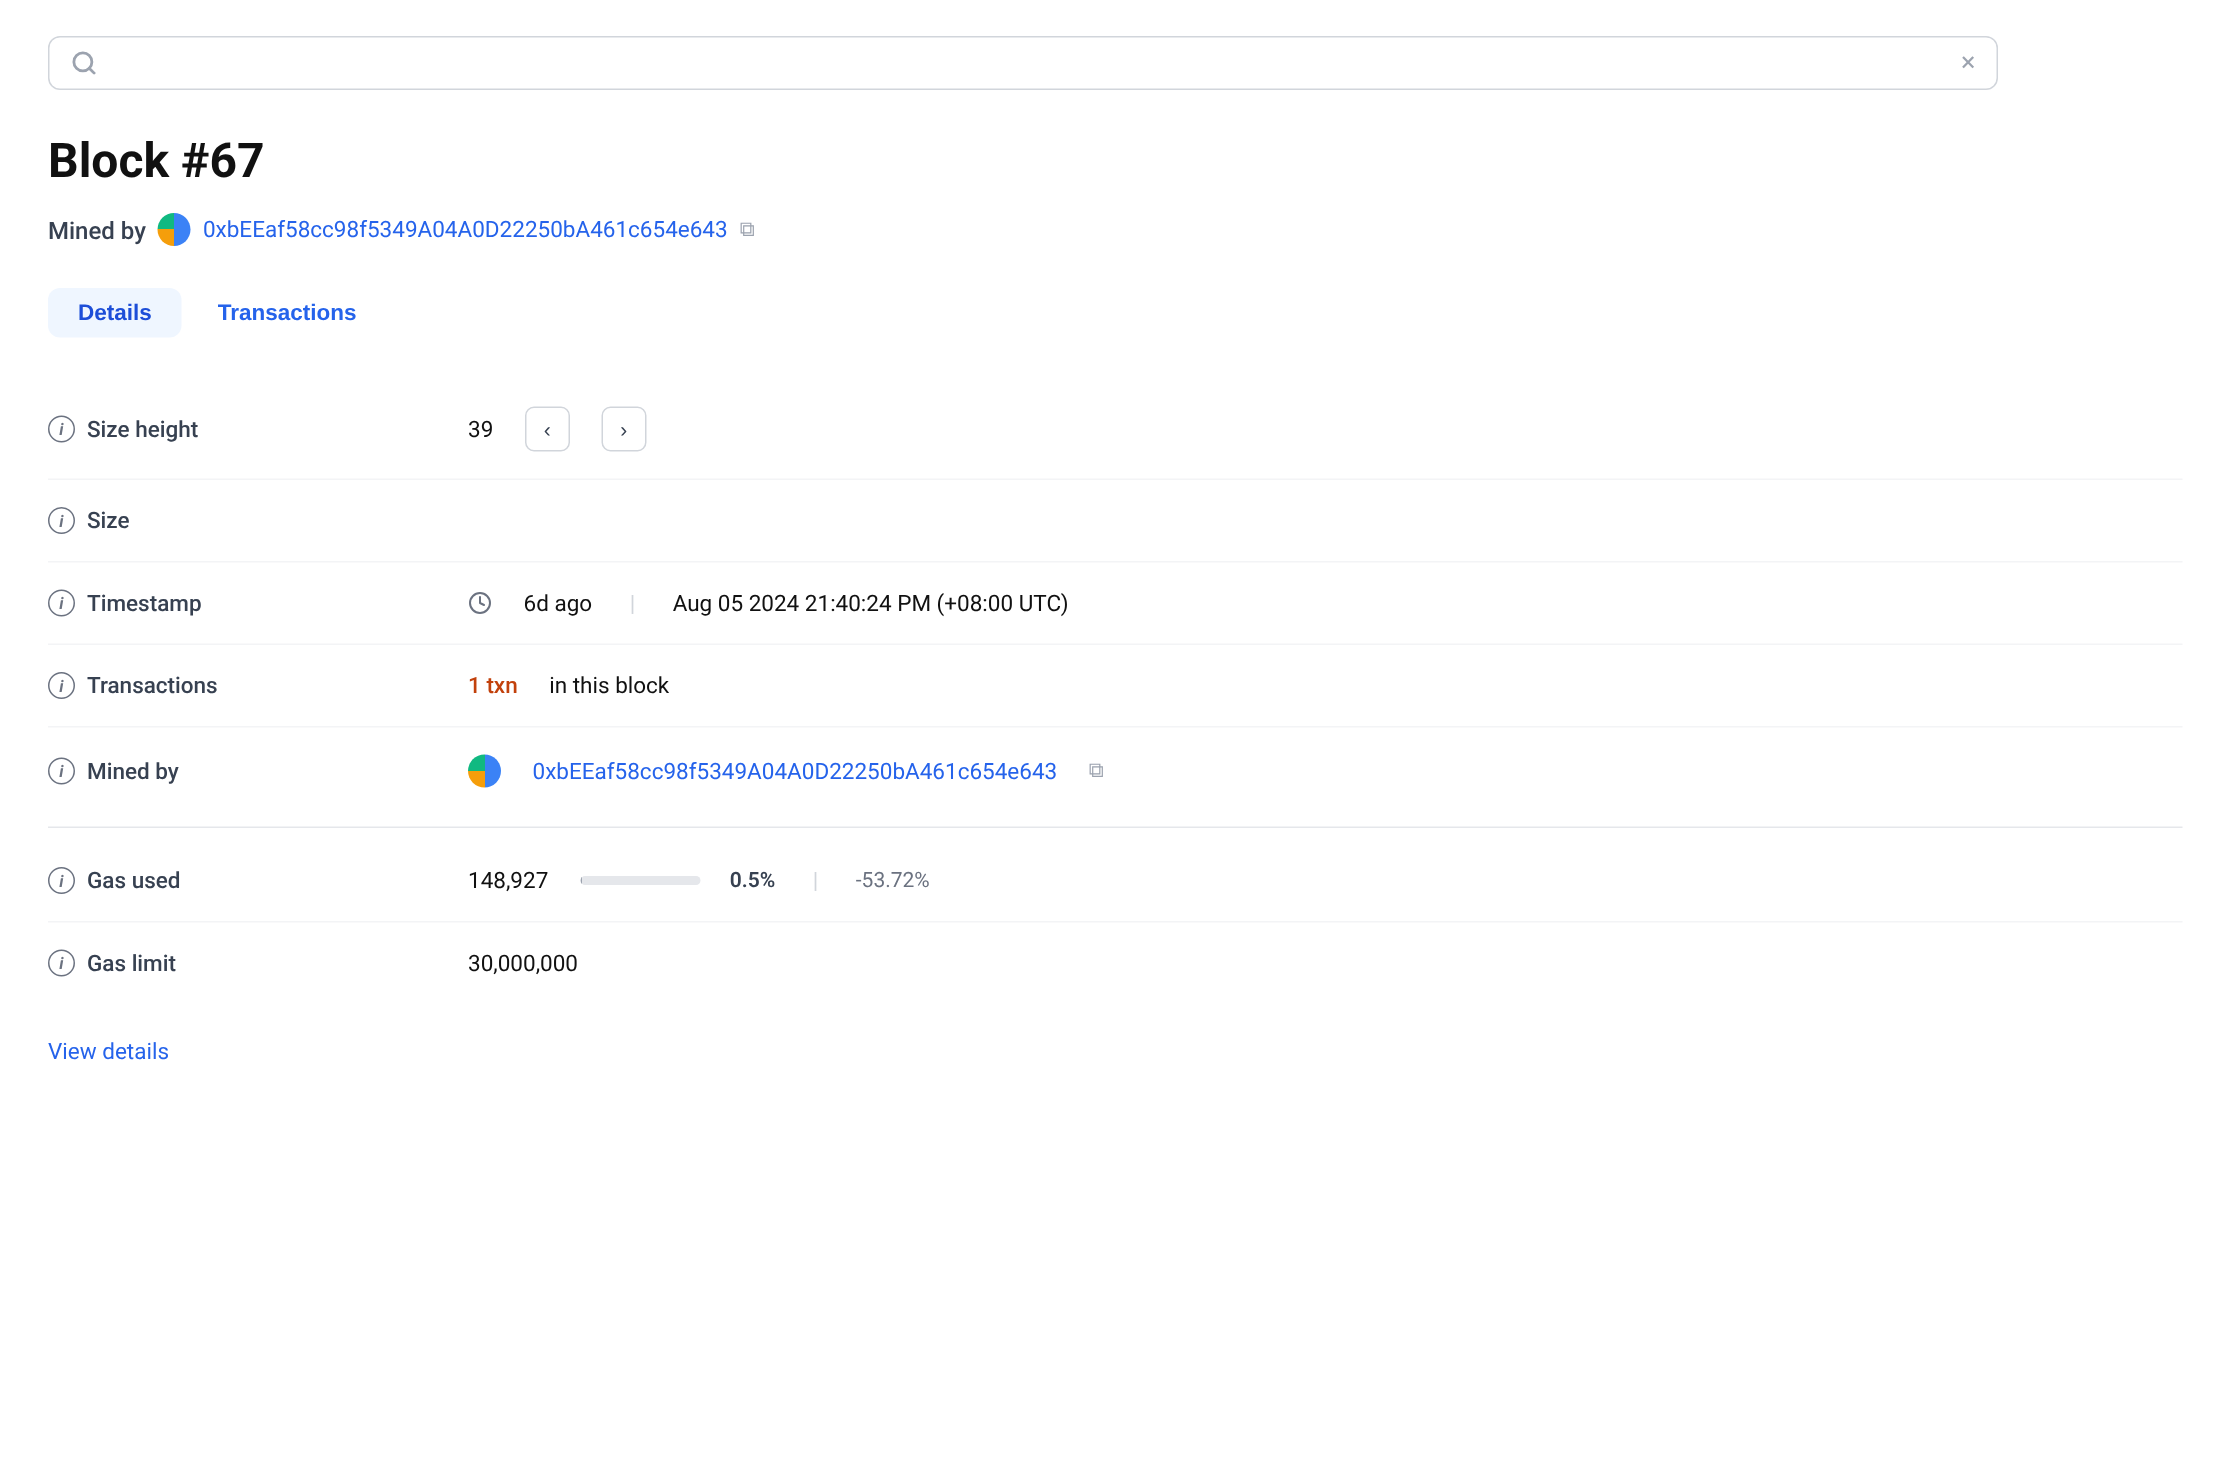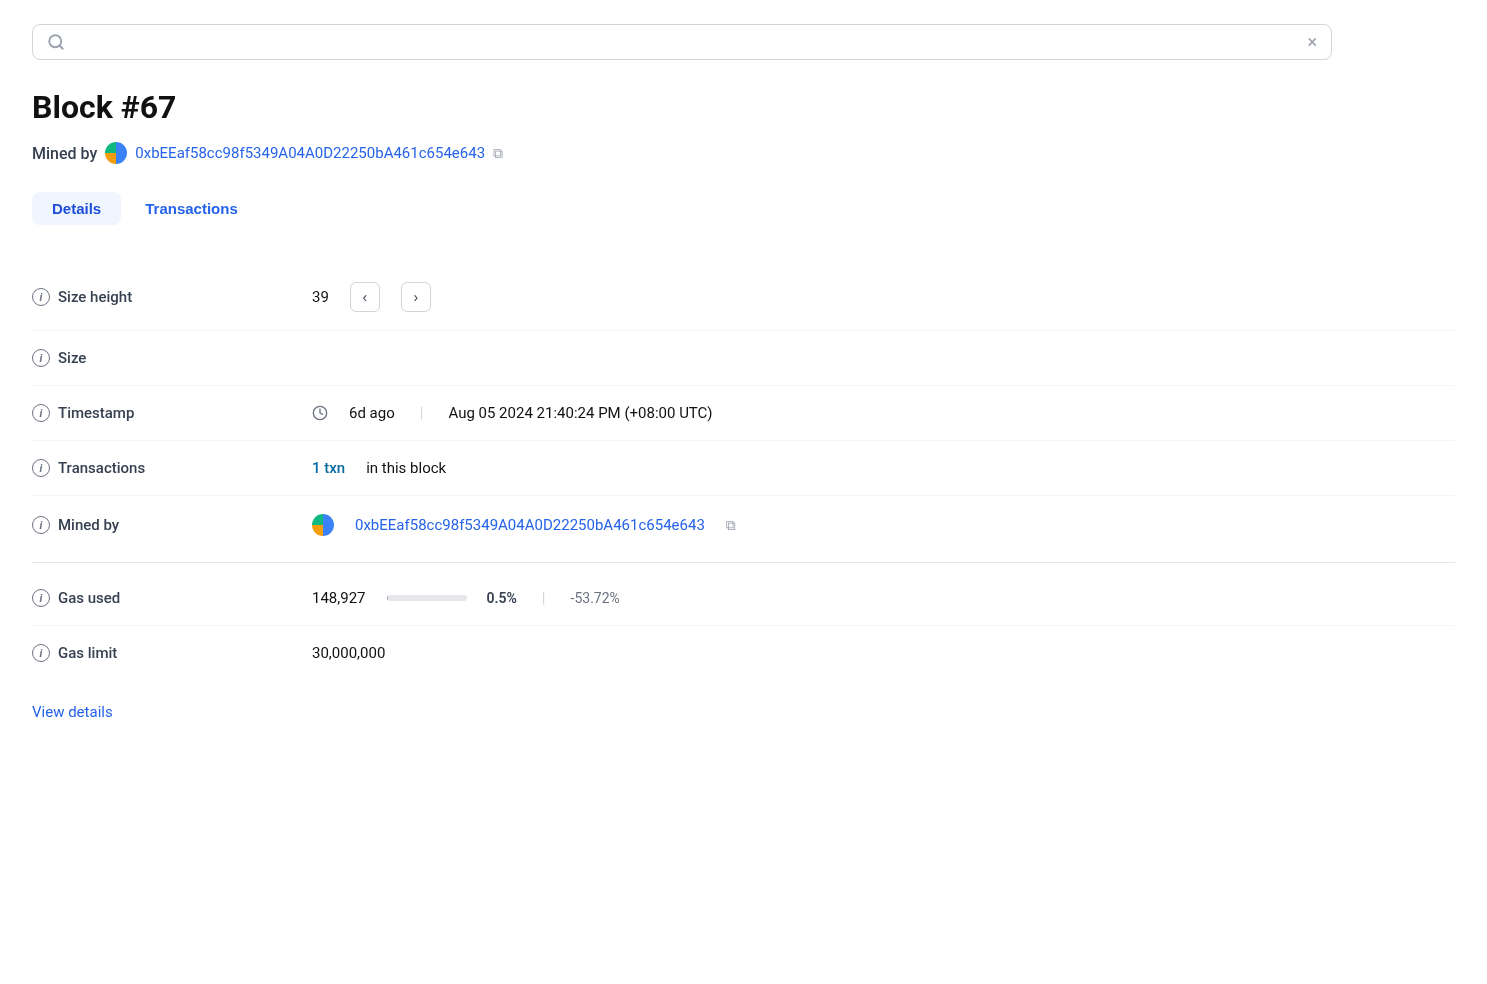--- a/index.html
+++ b/index.html
@@ -79,21 +79,21 @@
       height: 22px;
       border-radius: 50%;
       background: conic-gradient(#3b82f6 0deg 180deg, #f59e0b 180deg 270deg, #10b981 270deg 360deg);
       flex-shrink: 0;
     }
 
     
     .tabs {
       display: flex;
       gap: 4px;
-      margin-bottom: 39px;
+      margin-bottom: 28px;
     }
     .tab {
       padding: 8px 20px;
       border-radius: 8px;
       font-size: 15px;
       font-weight: 600;
       cursor: pointer;
       border: none;
       background: transparent;
       color: #2563eb;
@@ -206,21 +206,21 @@
       align-items: center;
       color: #6b7280;
     }
 
     .pipe-divider {
       color: #d1d5db;
       margin: 0 4px;
     }
 
     .txn-link {
-      color: #0369a1;
+      color: #c2410c;
       text-decoration: none;
       font-weight: 500;
     }
 
     
     .view-details-link {
       color: #2563eb;
       text-decoration: none;
       font-size: 15px;
       margin-top: 4px;

